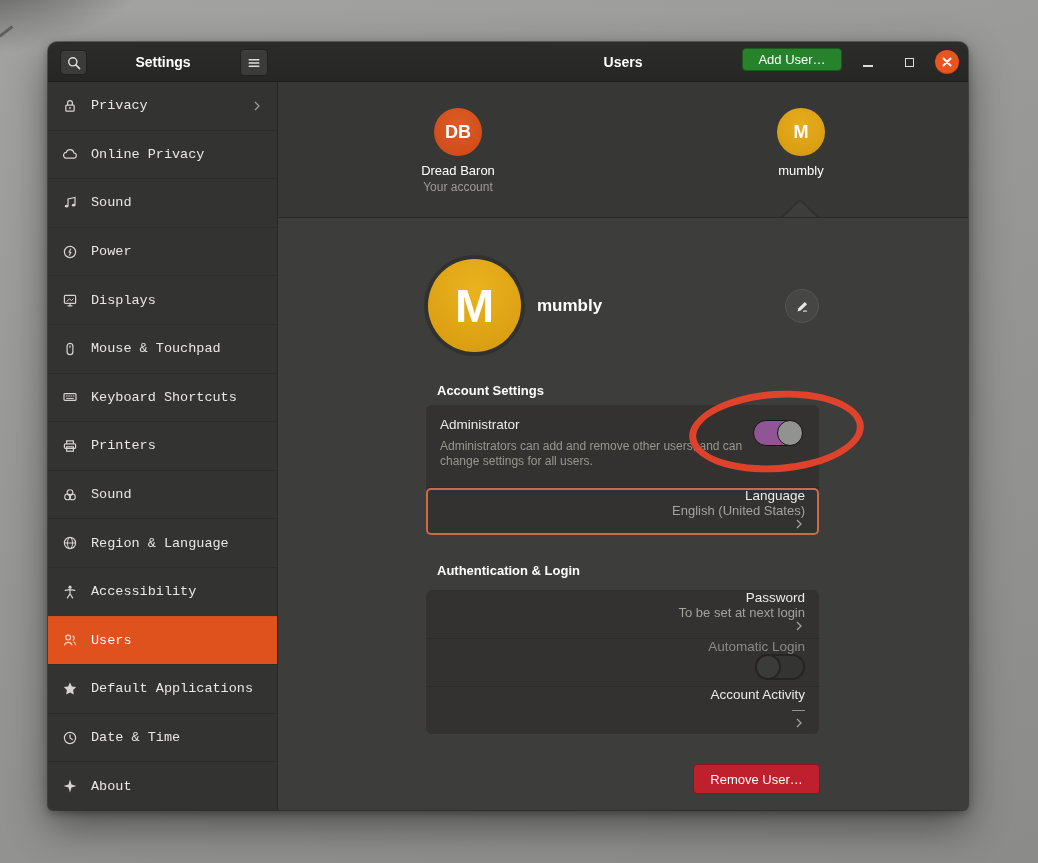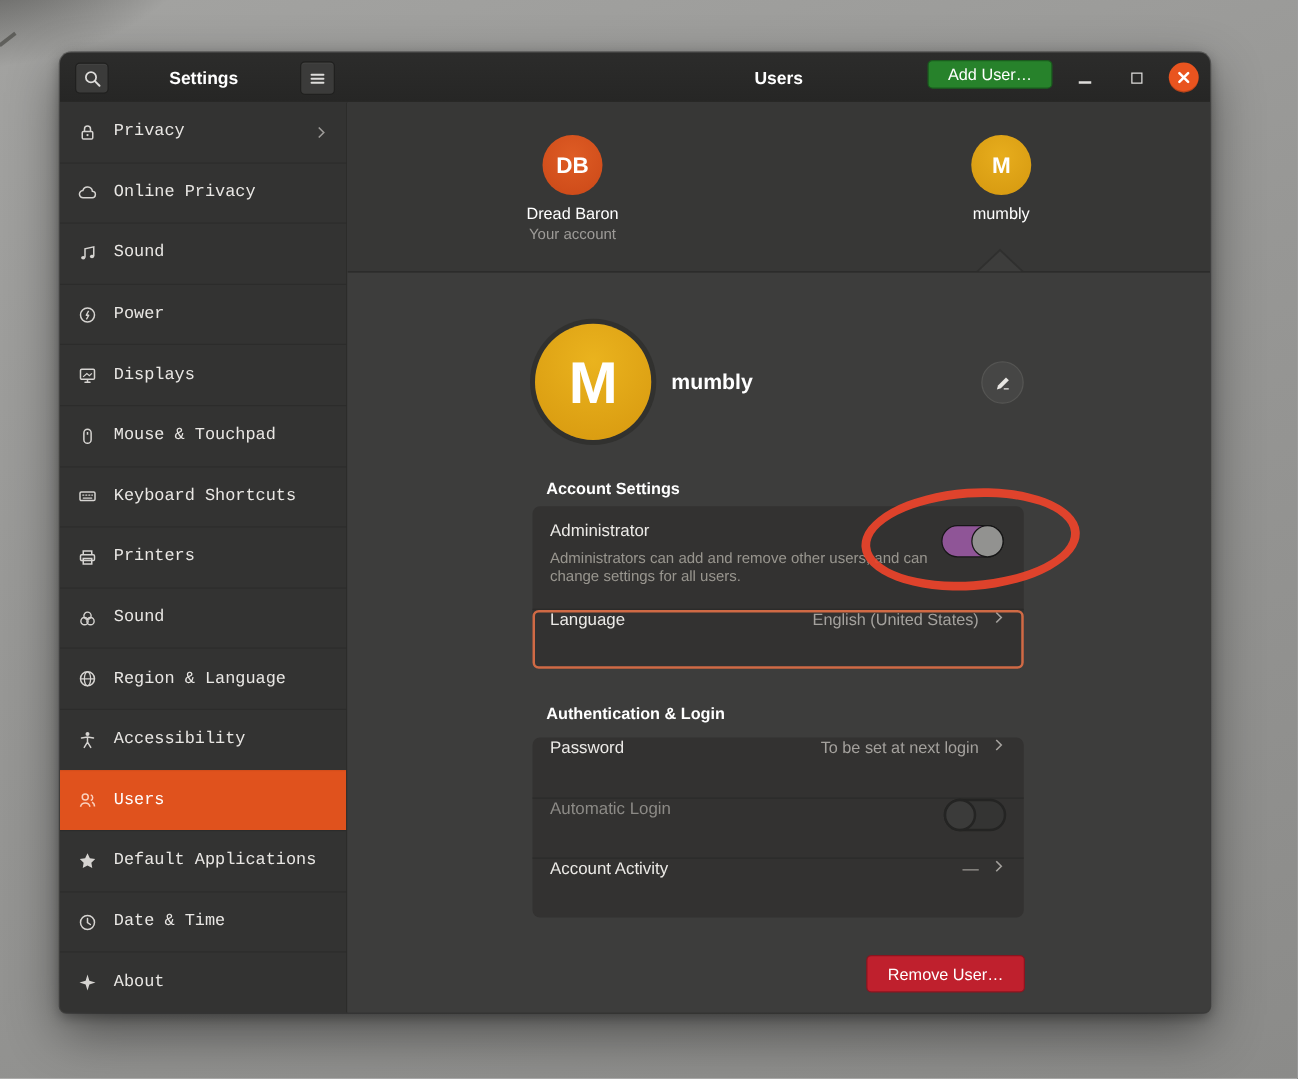--- a/index.html
+++ b/index.html
@@ -81,22 +81,22 @@
     color:#fff; font-size:47px; font-weight:bold; }
   .profile-name { position:absolute; left:259px; top:214px; color:#fff;
     font-size:17px; font-weight:bold; }
   .edit-btn { position:absolute; left:507px; top:207px; width:34px; height:34px;
     border-radius:50%; background:#464645; border:1px solid #555553;
     display:flex; align-items:center; justify-content:center; cursor:pointer; }
 
   .section-heading { position:absolute; color:#fff; font-size:13px; font-weight:bold; }
   .card { position:absolute; left:148px; width:393px; background:#333231;
     border-radius:6px; }
-  .row { display:flex; align-items:flex-start; height:48px; padding:0 14px;
-    position:relative; cursor:pointer; }
+  .row { display:flex; align-items:flex-end; height:48px; padding:0 14px;
+    position:relative; cursor:pointer;flex-direction:column; }
   .row + .row, .row-tall + .row { border-top:1px solid #2b2b2a; }
   .row-tall { position:relative; height:82px; padding:12px 14px; cursor:default; }
   .row-label { color:#eceae7; font-size:13.5px; }
   .row-label.dim { color:#8c8a86; }
   .row-desc { margin-top:7px; max-width:322px; color:#99968f; font-size:12px; line-height:15px; }
   .row-value { margin-left:auto; color:#a4a19d; font-size:13px; }
   .chev { width:12px; height:12px; margin-left:10px; flex:0 0 12px; }
 
   .toggle { position:relative; width:50px; height:26px; border-radius:13px; cursor:pointer; }
   .toggle.on { background:#8f5597; border:1px solid #161616; }

